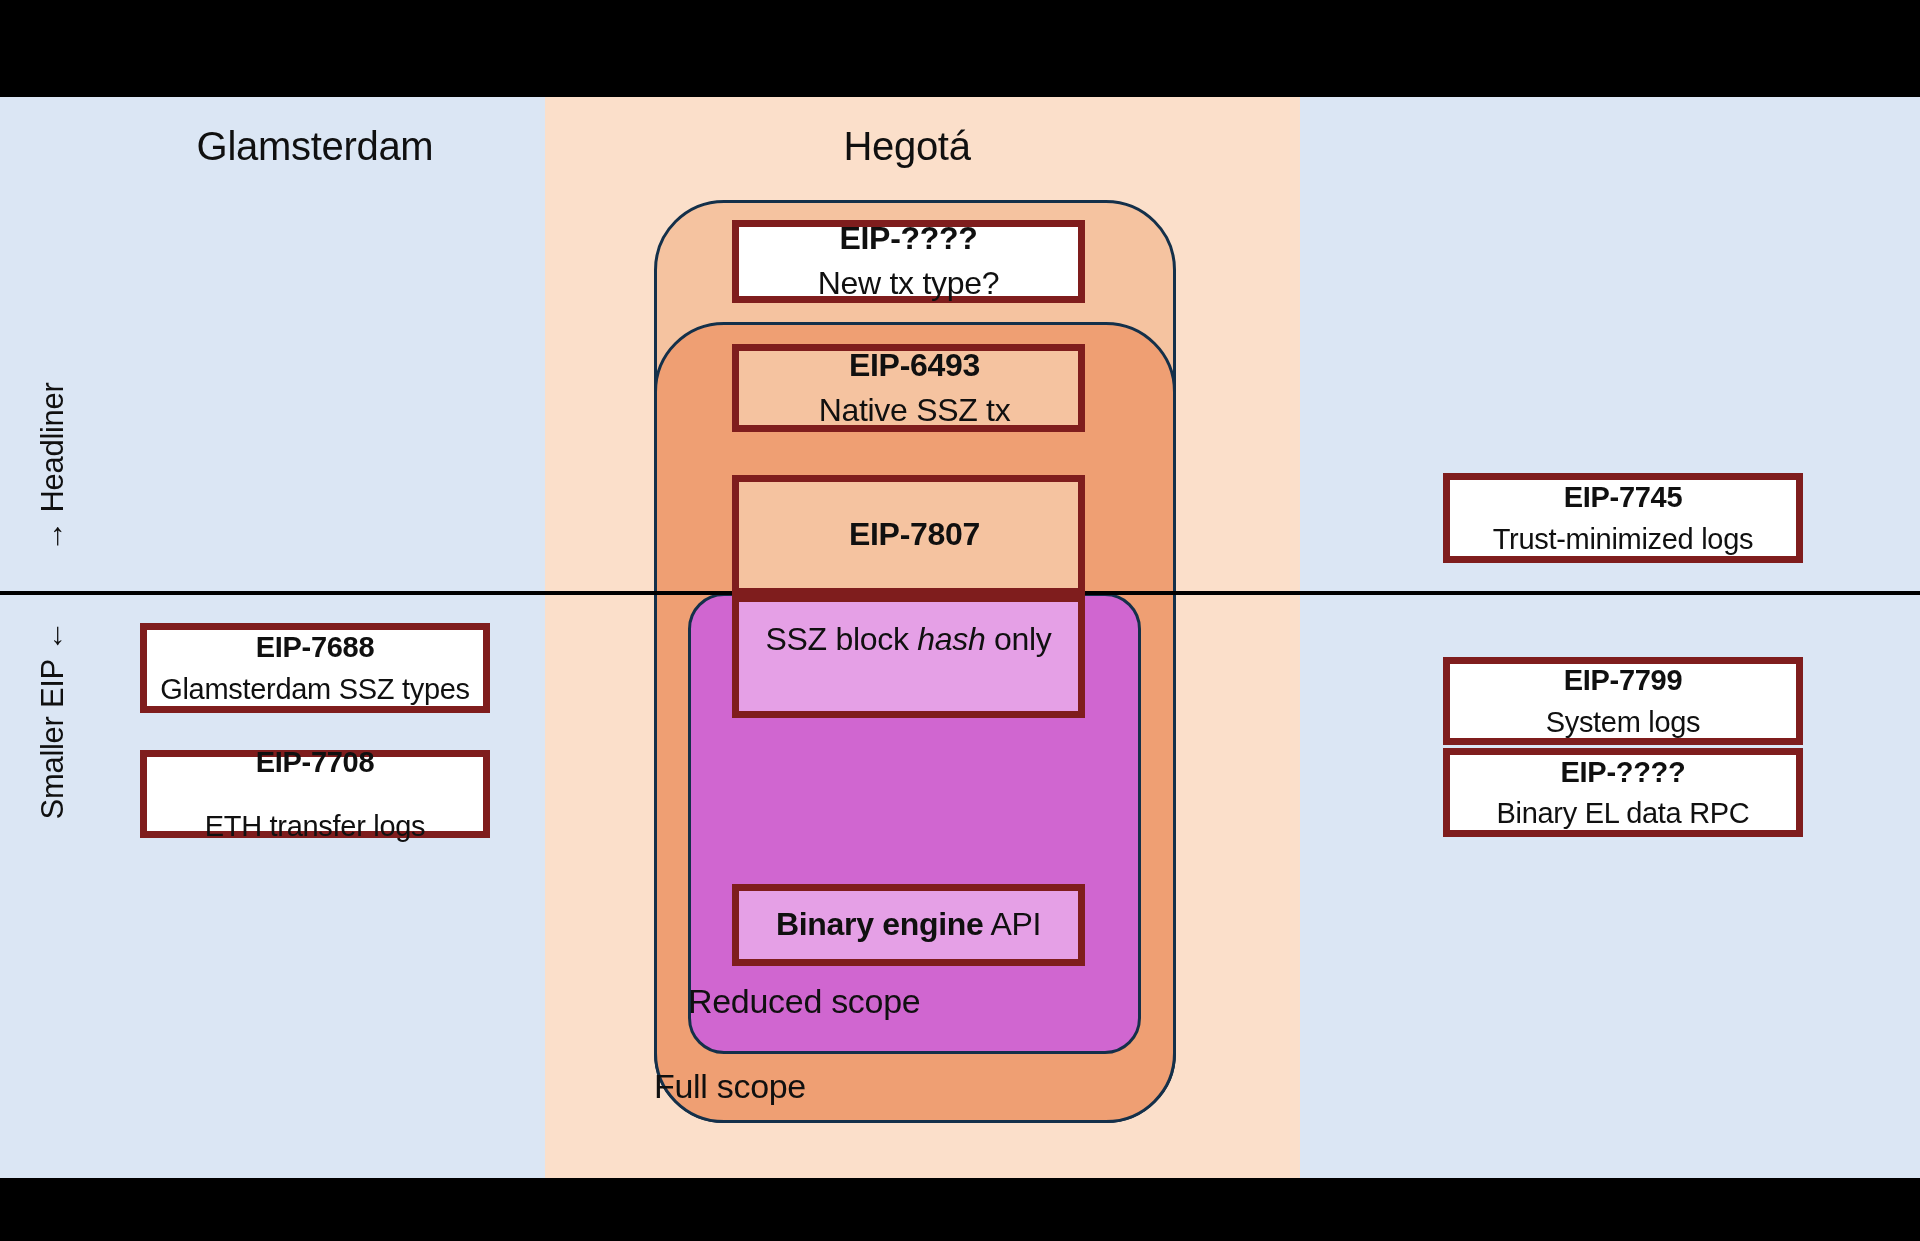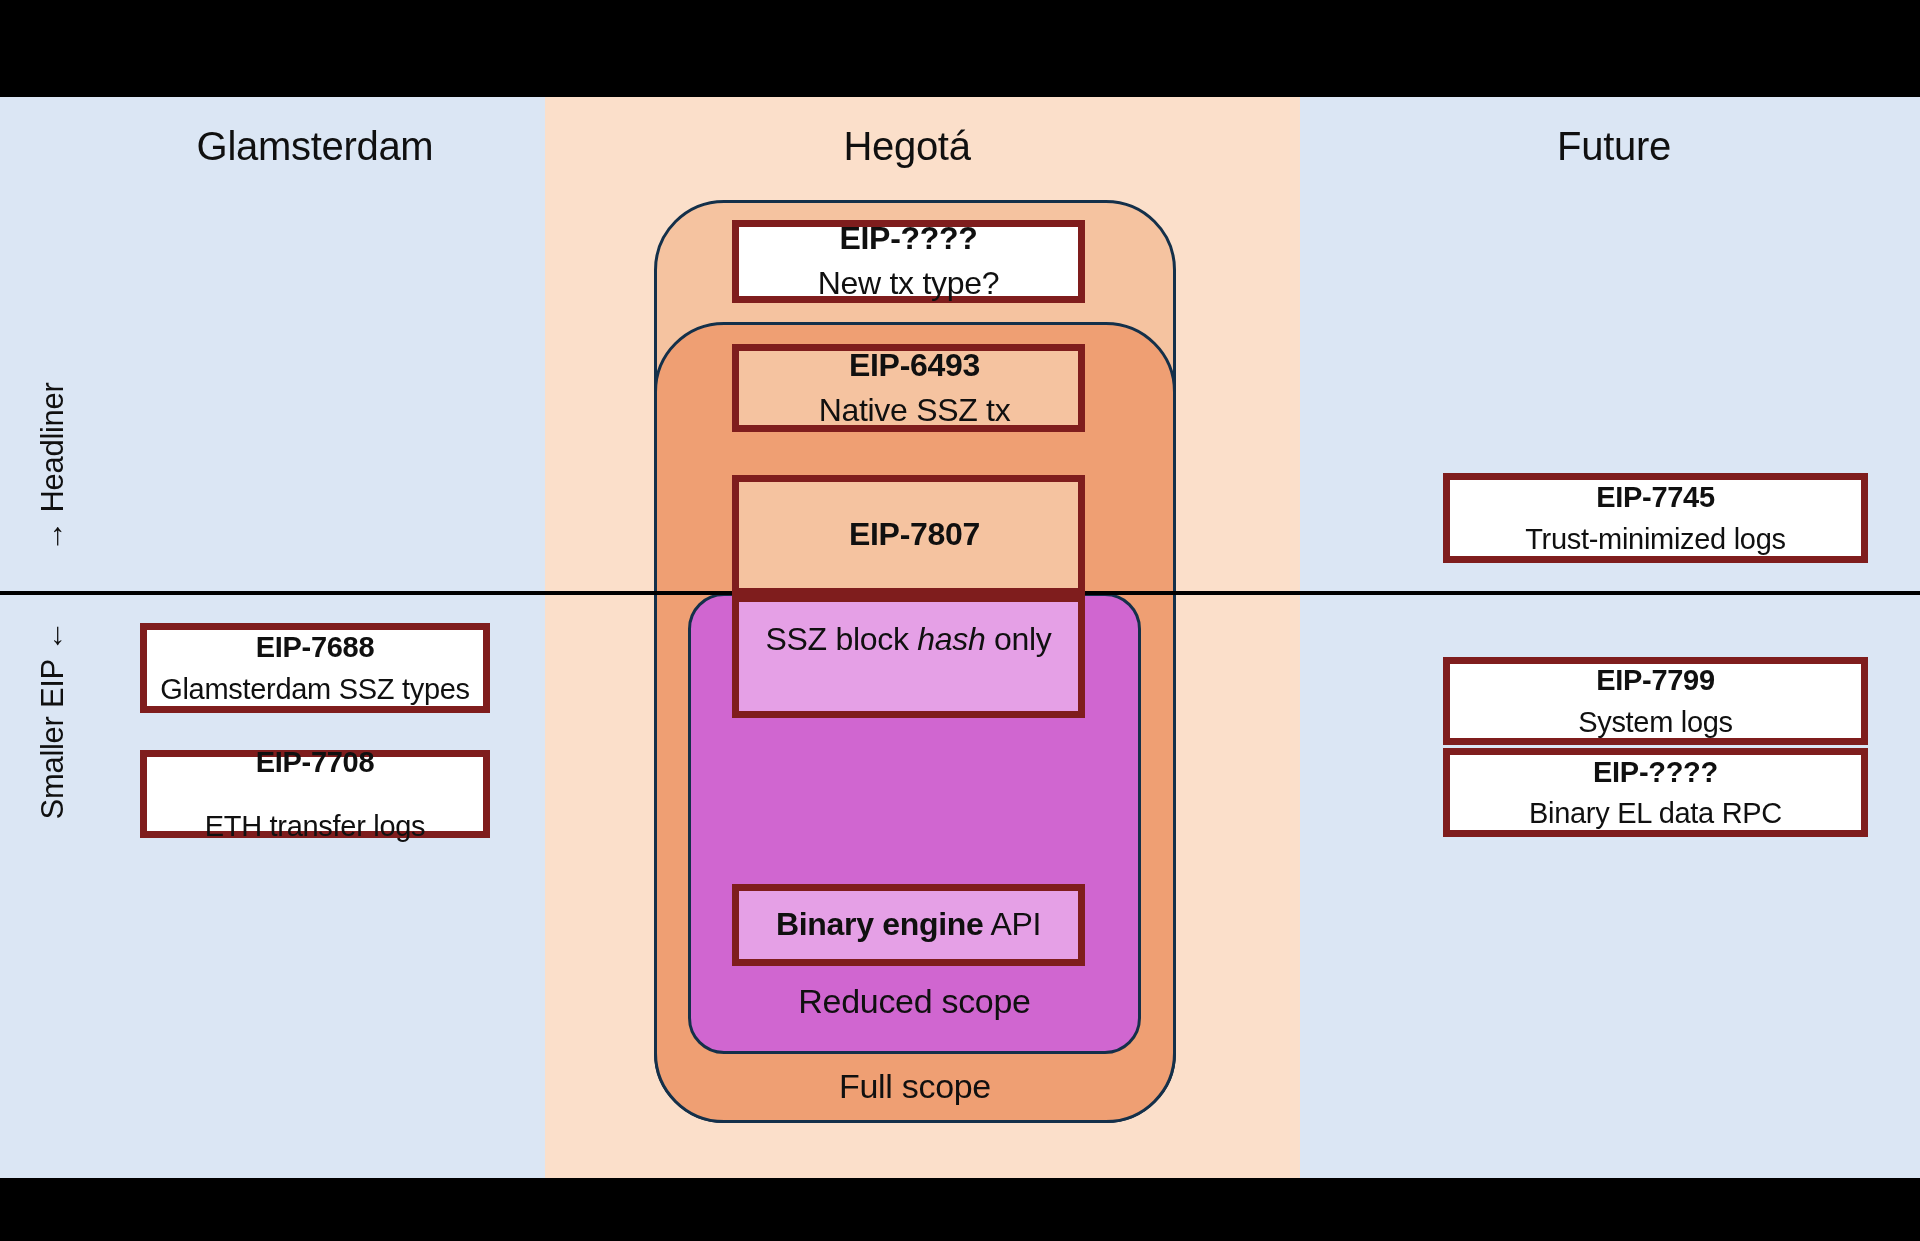--- a/index.html
+++ b/index.html
@@ -51,48 +51,47 @@
   .cbox.white{background:#ffffff;}
   .cbox.orange{background:#f5c3a0;padding-left:12px;}
   .cbox.pink{background:#e5a0e6;}
   .box-newtx{top:123px;height:83px;}
   .box-6493{top:247px;height:88px;}
   .box-7807{top:378px;height:120px;}
   .box-sszblock{top:498px;height:123px;justify-content:flex-start;padding-top:20px;}
   .box-6404{top:659px;height:96px;}
   .box-engine{top:787px;height:82px;}
 
-  .scope-label{position:absolute;text-align:center;font-size:34px;font-weight:400;}
+  .scope-label{position:absolute;font-size:34px;font-weight:400;}
   .scope-label.reduced{left:688px;width:453px;top:885px;}
   .scope-label.full{left:654px;width:522px;top:970px;}
 
   
   .sbox{width:350px;font-size:29px;background:#ffffff;}
   .sbox.left{left:140px;}
-  .sbox.right{left:1443px;width:425px;}
+  .sbox.right{left:1443px;width:360px;}
   .box-7688{top:526px;height:90px;}
   .box-7708{top:653px;height:88px;gap:32px;}
   .box-7745{top:376px;height:90px;}
   .box-7799{top:528px;height:88px;margin-top:32px;}
   .box-elrpc{top:651px;height:89px;}
 </style>
 </head>
 <body>
 
 <div class="stage">
 
   <div class="bar top"></div>
 
   <div class="content">
 
     <div class="peach-col"></div>
 
     <div class="col-header glam">Glamsterdam</div>
     <div class="col-header hegota">Hegotá</div>
-    <div class="col-header future">Future</div>
 
     <div class="container outer"></div>
     <div class="container full"></div>
     <div class="container reduced"></div>
 
     <div class="divider"></div>
 
     <div class="vlabel headliner">→ Headliner</div>
     <div class="vlabel smaller">Smaller EIP ←</div>
 

